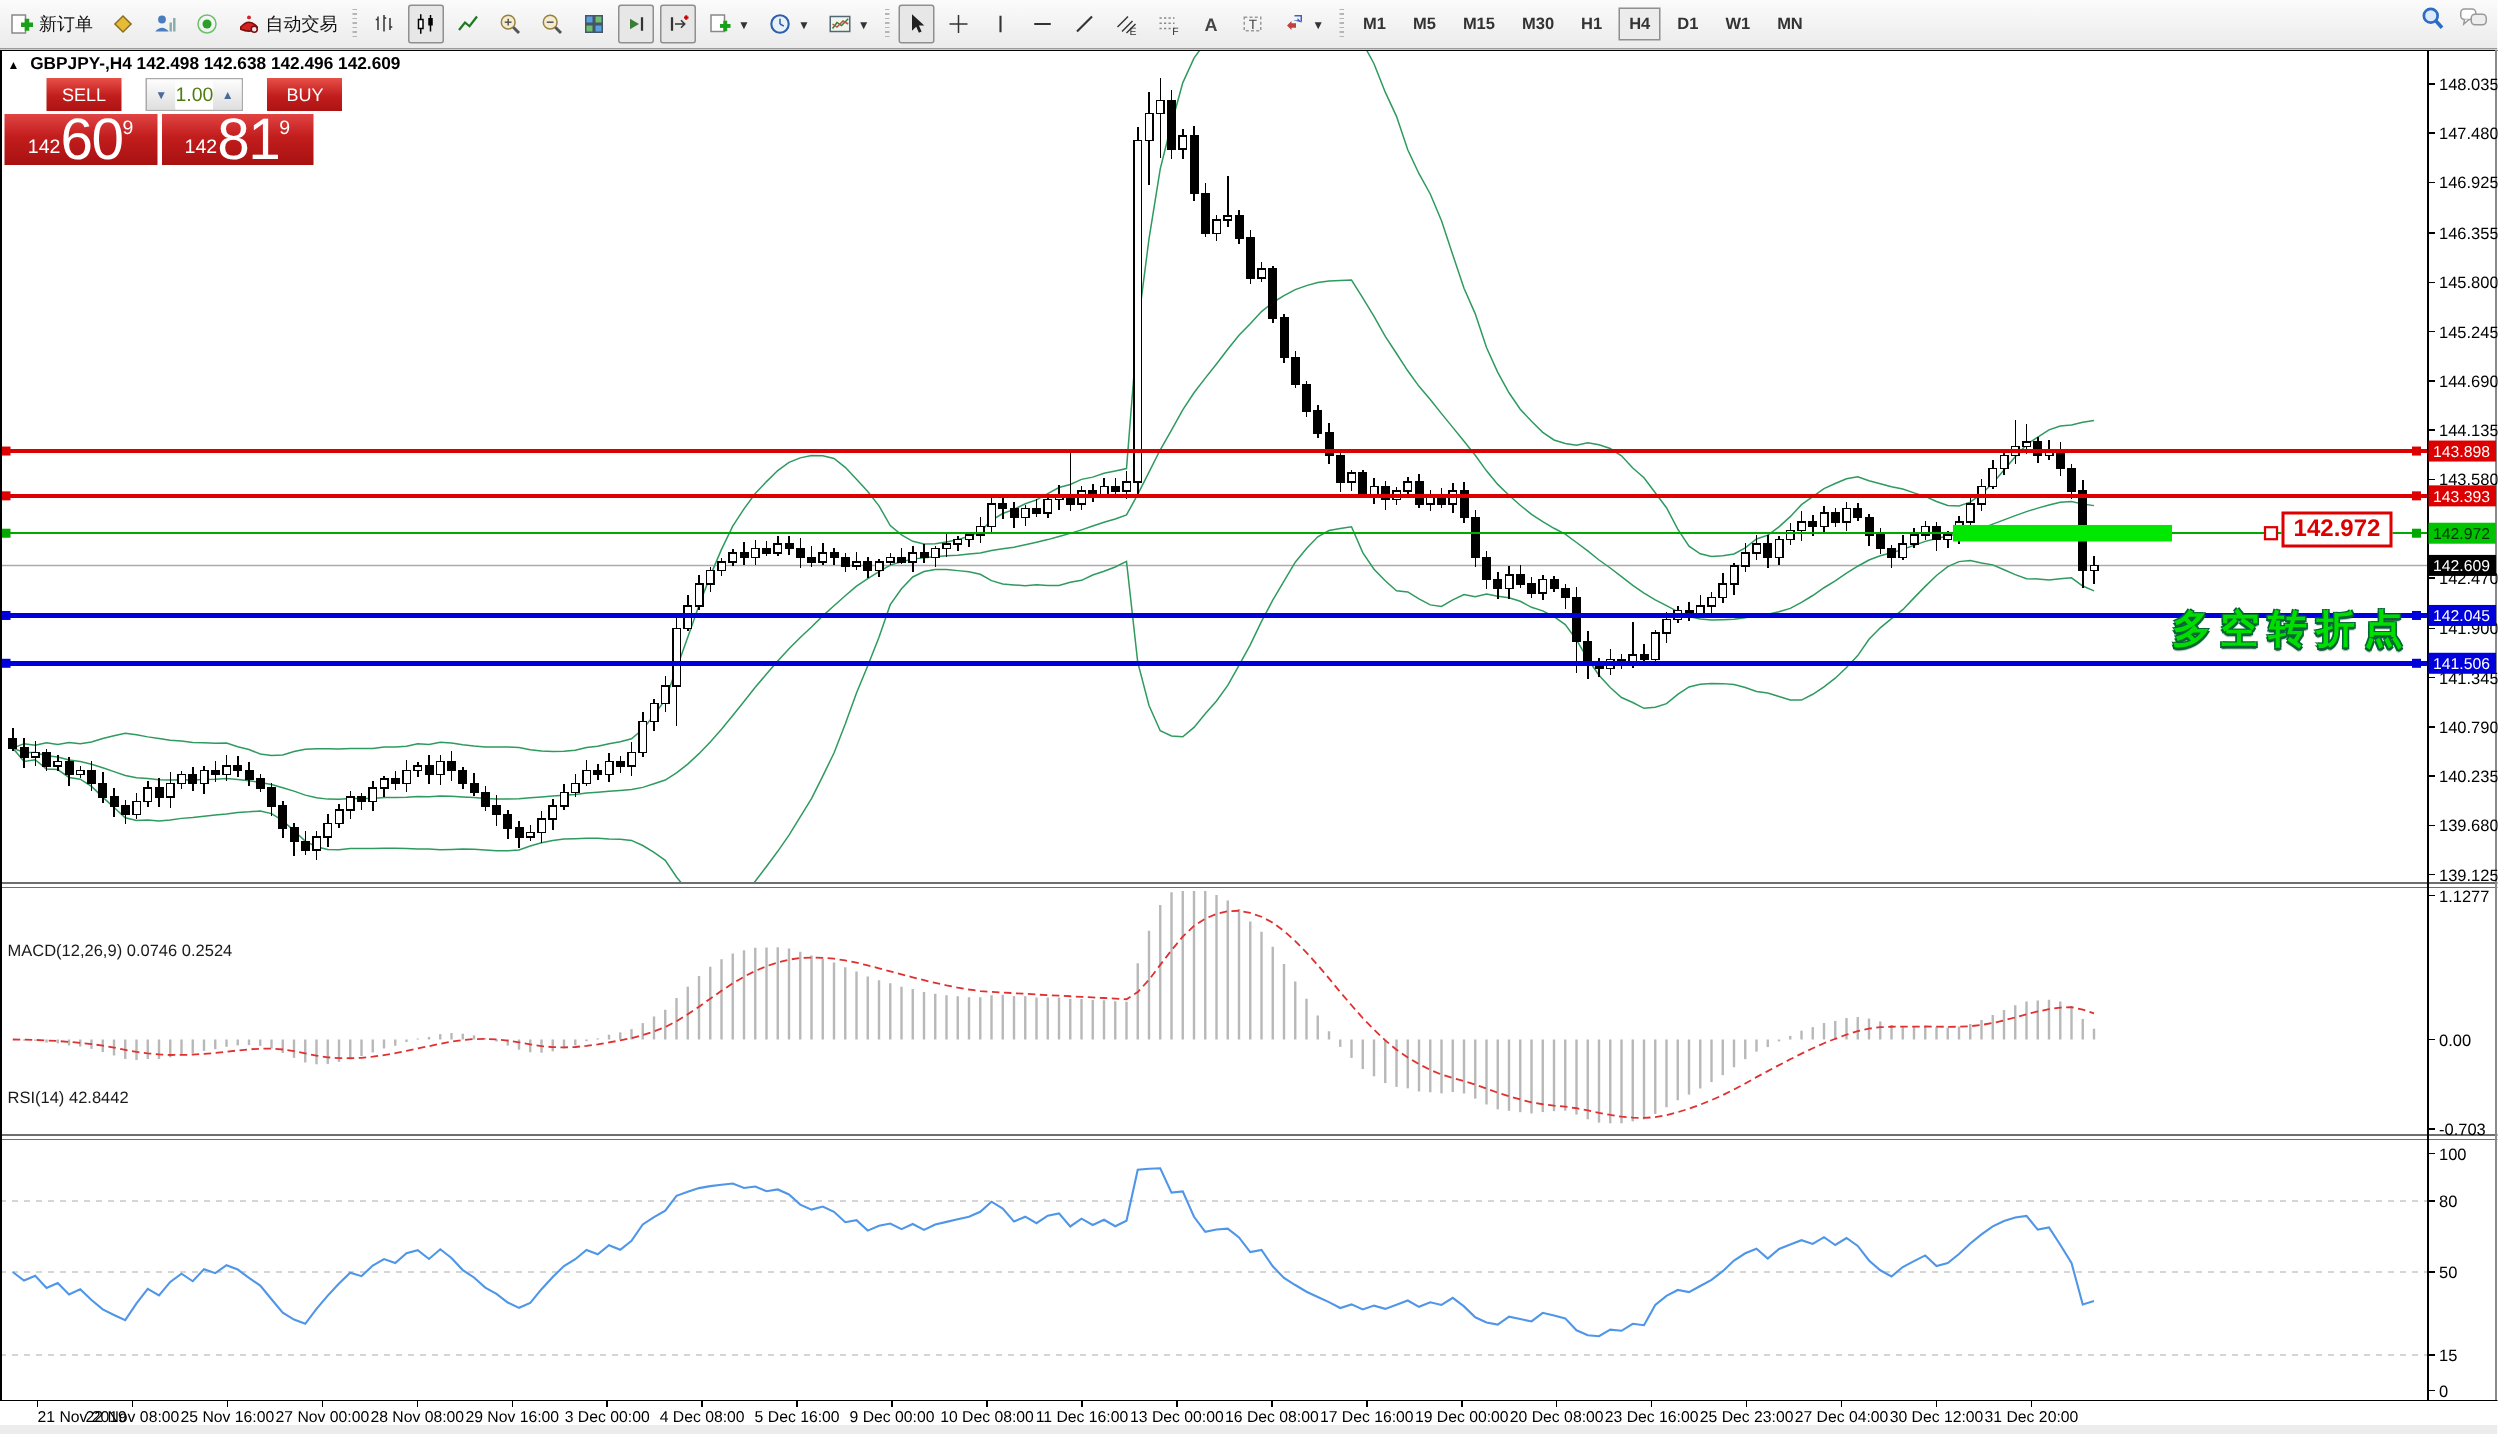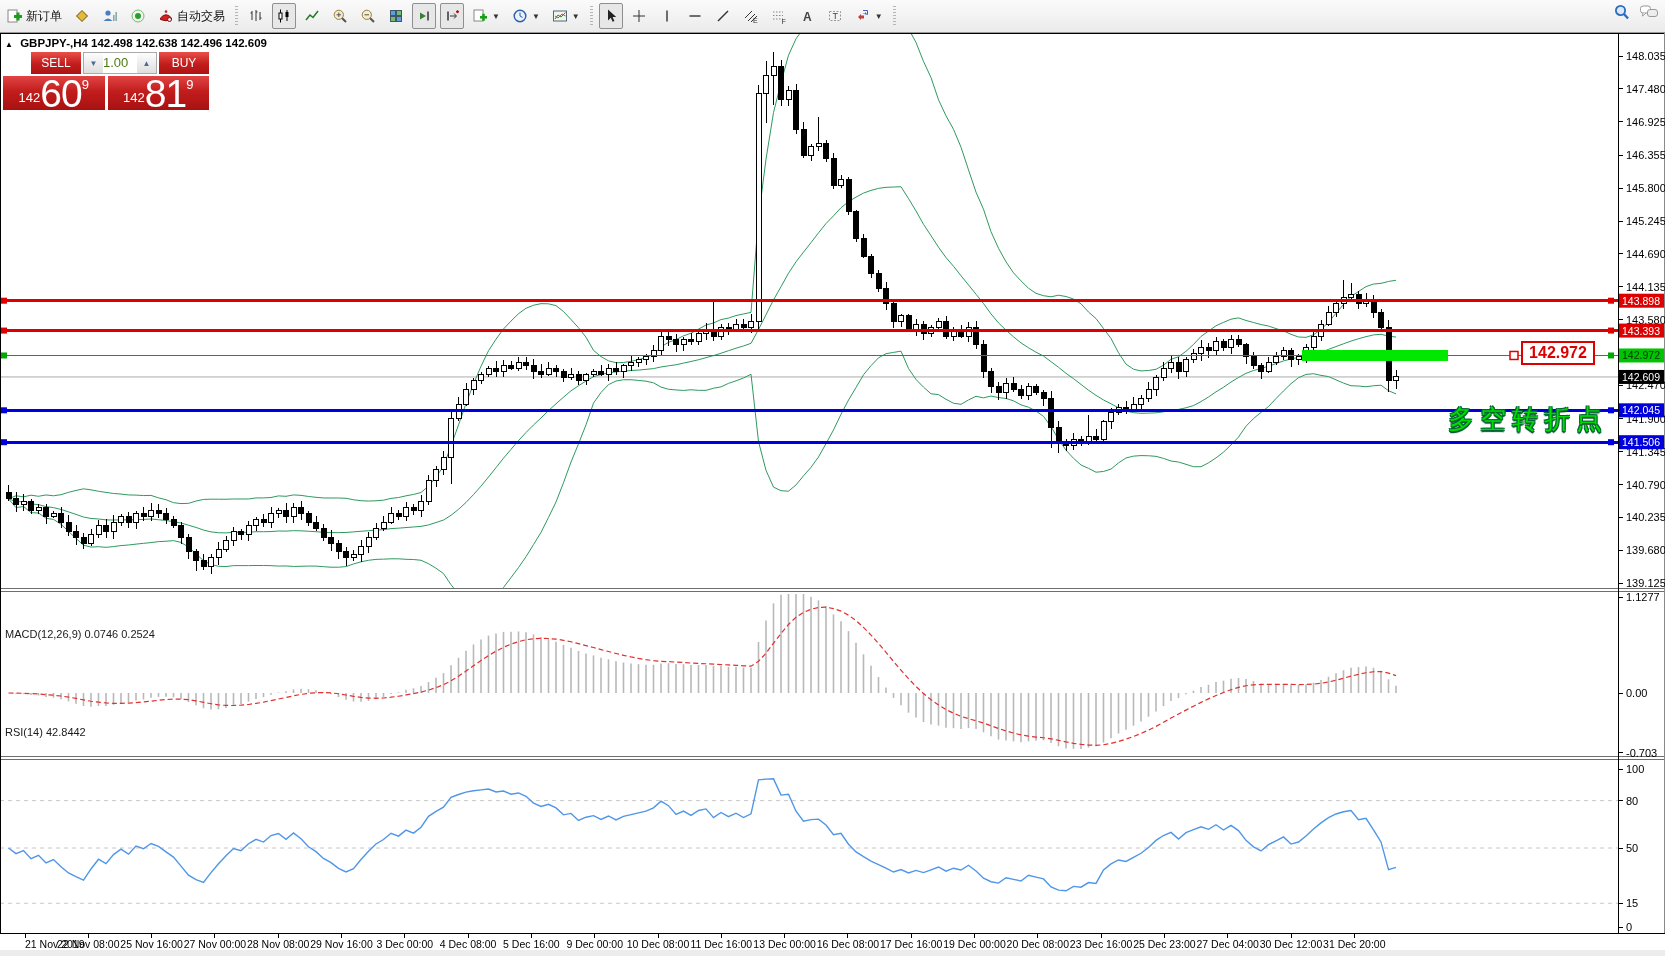--- a/index.html
+++ b/index.html
@@ -21,38 +21,38 @@
   .tfbtn.active{border:1px solid #8f8f8f;background:#ececec;}
   .toolbar-right{position:absolute;right:6px;top:3px;display:flex;gap:8px;align-items:center;}
   
   .symbol-header{position:absolute;left:5px;top:37px;z-index:4;font-size:11.5px;font-weight:bold;color:#000;}
   .symbol-header .tri{font-size:8px;margin-right:4px;}
   .pane-label{position:absolute;left:5px;z-index:4;font-size:11px;color:#1a1a1a;}
   .macd-label{top:592px;margin-top:36px;}
   .rsi-label{top:726px;}
   
   .order-panel{position:absolute;left:3px;top:52px;width:206px;z-index:5;}
-  .op-row1{display:flex;gap:2px;height:22px;padding-left:28px;}
+  .op-row1{display:flex;gap:16px;height:22px;padding-left:28px;}
   .op-btn{flex:0 0 50px;border:none;color:#fff;font-size:12px;font-family:"Liberation Sans",sans-serif;
     background:linear-gradient(#e85048,#c21d1d 55%,#ad1313);}
   .op-vol{flex:1;display:flex;border:1px solid #aaa;background:#fff;height:20px;}
   .op-volbtn{width:19px;background:linear-gradient(#fdfdfd,#dfdfdf);border:none;color:#4a6a9a;
     font-size:8px;padding:0;}
   .op-volval{flex:1;text-align:left;font-size:13px;line-height:20px;color:#4d7c0f;background:#fff;}
   .op-row2{display:flex;gap:3px;margin-top:2px;height:34px;}
   .op-price{flex:1;color:#fff;display:flex;align-items:flex-end;justify-content:center;
     background:linear-gradient(#e14444,#c21d1d 45%,#a81111);padding-bottom:1px;}
   .op-price .base{font-size:13px;line-height:22px;}
   .op-price .big{font-size:39px;line-height:30px;letter-spacing:-1px;}
   .op-price .sup{font-size:13px;line-height:13px;align-self:flex-start;margin-top:2px;}
   
   .price-flag{position:absolute;left:1521px;top:341px;z-index:4;width:70px;height:20px;
     border:2px solid #dd0000;background:#fff;color:#dd0000;font-size:16px;font-weight:bold;
     text-align:center;line-height:20px;}
-  .turn-annotation{position:absolute;left:1448px;top:402px;z-index:4;font-size:26px;font-weight:normal;
+  .turn-annotation{position:absolute;left:1448px;top:402px;z-index:4;font-size:26px;font-weight:bold;
     letter-spacing:6px;color:#00dd00;white-space:nowrap;
     text-shadow:-1px -1px 0 #063,1px -1px 0 #063,-1px 1px 0 #063,1px 1px 0 #063,0 2px 1px #042;}
   svg{font-family:"Liberation Sans",sans-serif;}
 </style>
 </head>
 <body>
 
 <div class="toolbar">
   <div class="tgroup">
     <div class="tbtn">
@@ -288,20 +288,31 @@
         <svg width="16" height="16">
             <path d="M3,9 L6,12 L6,10.5 L9,10.5 L9,7.5 L6,7.5 L6,6 Z" fill="#c04040"></path>
             <path d="M13,7 L10,4 L10,5.5 L7,5.5" fill="#4060c0"></path>
             <path d="M8,2.5 L12.5,2.5 L12.5,6.5" fill="none" stroke="#4060c0"></path>
           </svg>
       </span>
       <span class="dd">▼</span>
     </div>
   </div>
   <div class="grip"></div>
+  <div class="tgroup" id="tf-group">
+      <button class="tfbtn">M1</button>
+      <button class="tfbtn">M5</button>
+      <button class="tfbtn">M15</button>
+      <button class="tfbtn">M30</button>
+      <button class="tfbtn">H1</button>
+      <button class="tfbtn active">H4</button>
+      <button class="tfbtn">D1</button>
+      <button class="tfbtn">W1</button>
+      <button class="tfbtn">MN</button>
+    </div>
   <div class="toolbar-right">
     <span>
       <svg width="18" height="18">
           <circle cx="7.5" cy="7.5" r="4.6" fill="#dce9f8" stroke="#2b6cc4" stroke-width="1.8"></circle>
           <line x1="11" y1="11" x2="15" y2="15.5" stroke="#2b6cc4" stroke-width="2.4"></line>
         </svg>
     </span>
     <span>
       <svg width="20" height="18">
           <rect x="1.5" y="3" width="10" height="7" rx="2.5" fill="#fff" stroke="#999"></rect>

